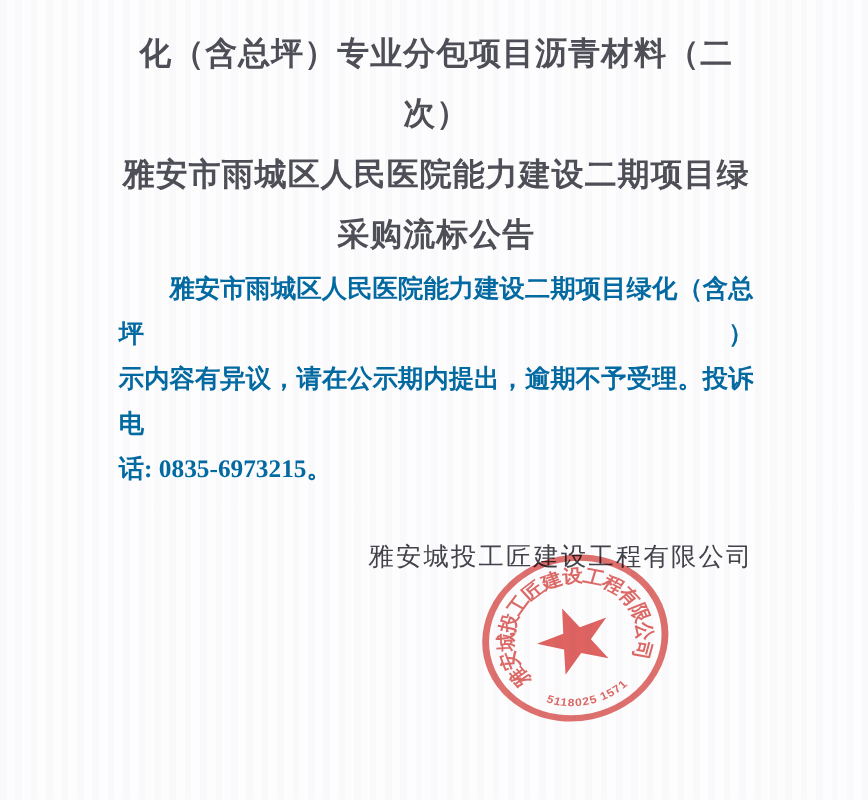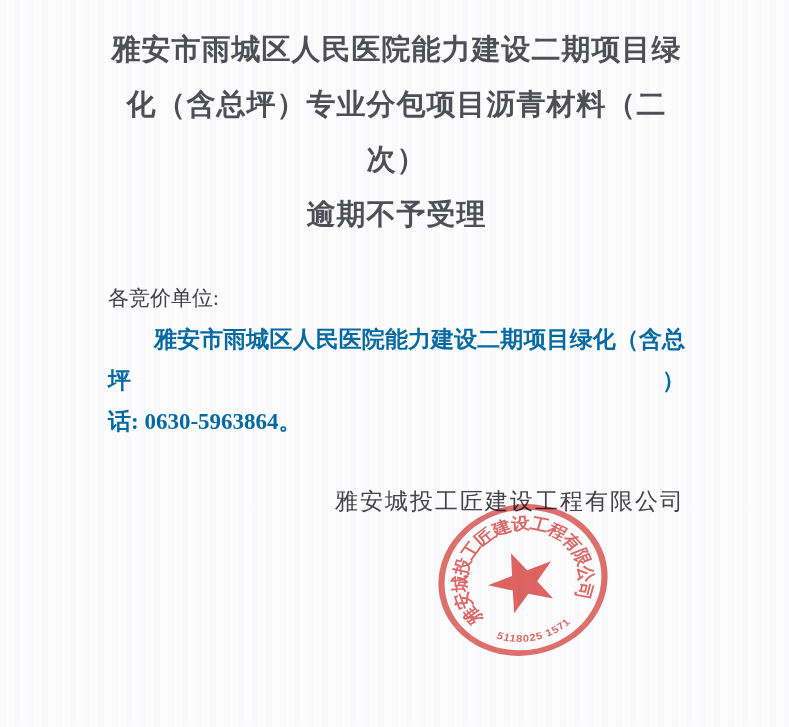--- a/index.html
+++ b/index.html
@@ -60,33 +60,33 @@
     pointer-events: none;
   }
   .stamp svg { width: 100%; height: 100%; }
 </style>
 </head>
 <body>
 
 <div class="page">
 
   <div class="title">
+    <div>化（含总坪）专业分包项目沥青材料（二次）</div>
     <div>雅安市雨城区人民医院能力建设二期项目绿</div>
-    <div>化（含总坪）专业分包项目沥青材料（二次）</div>
-    <div>逾期不予受理</div>
+    <div>采购流标公告</div>
   </div>
 
-  <div class="salutation">各竞价单位:</div>
 
   <div class="para">
     <div class="line indent justify">雅安市雨城区人民医院能力建设二期项目绿化（含总坪）</div>
   </div>
 
   <div class="para">
-    <div class="line">话: 0630-5963864。</div>
+    <div class="line justify">示内容有异议，请在公示期内提出，逾期不予受理。投诉电</div>
+    <div class="line">话: 0835-6973215。</div>
   </div>
 
   <div class="signature">
     <div class="company">雅安城投工匠建设工程有限公司</div>
 
   </div>
 
   <div class="stamp">
     <svg viewBox="0 0 200 200" preserveAspectRatio="none">
       <circle cx="100" cy="100" r="92" fill="none" stroke="#d9514d" stroke-width="7" opacity="0.88"></circle>

